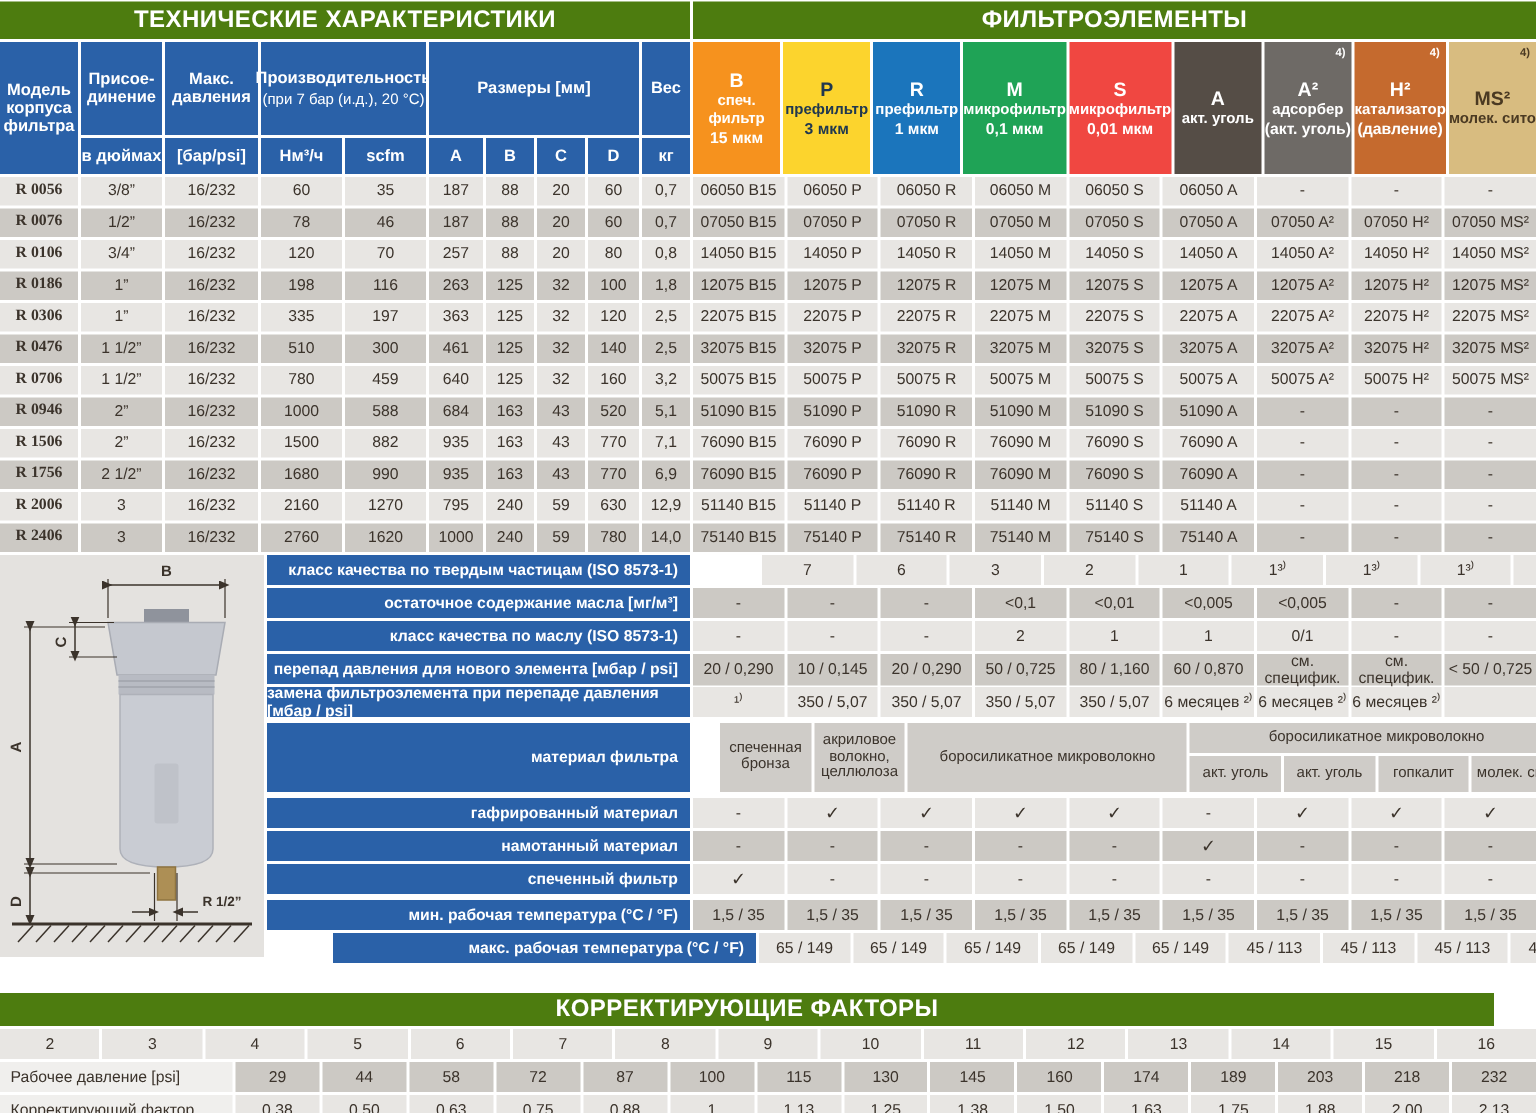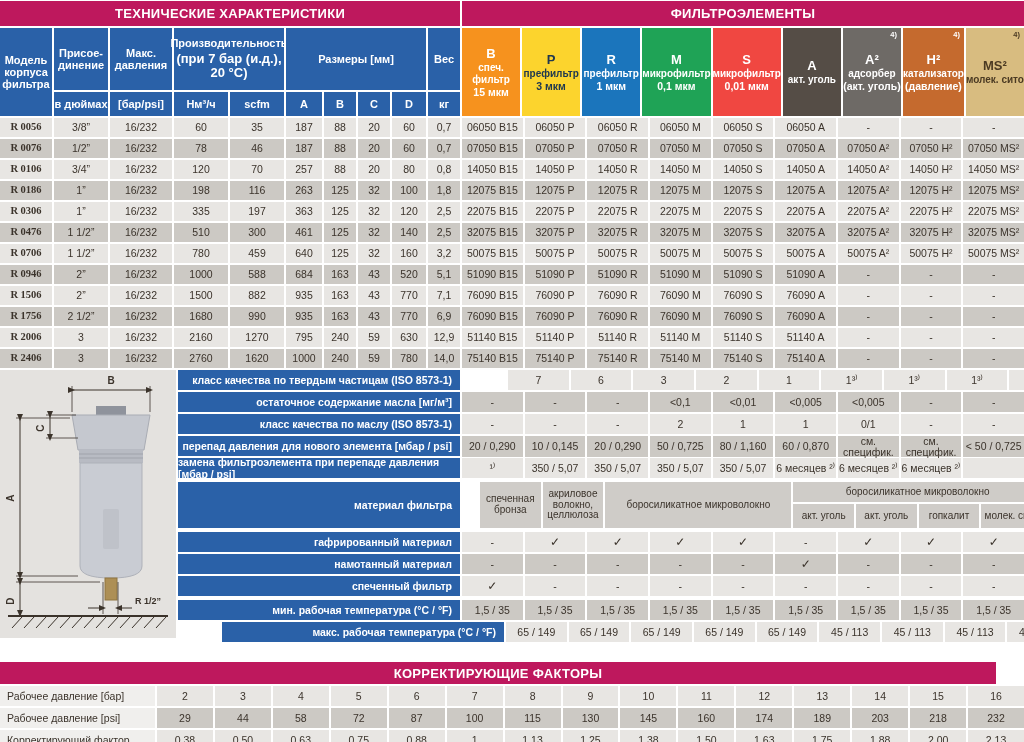--- a/index.html
+++ b/index.html
@@ -1,29 +1,29 @@
 <!DOCTYPE html>
 <html><head>
 <meta charset="utf-8">
 <style>
   html,body{margin:0;padding:0;background:#fff;}
   .page{width:1024px;height:742px;background:#fff;font-family:"Liberation Sans",sans-serif;
         color:#3B332B;position:relative;overflow:hidden;box-sizing:border-box;padding-top:1px;}
   .rowflex{display:flex;gap:2px;margin-bottom:2px;}
   
-  .tbar{background:#be185d;color:#fff;font-weight:bold;font-size:13px;height:25px;
+  .tbar{background:#4d7c0f;color:#fff;font-weight:bold;font-size:16px;height:25px;
         display:flex;align-items:center;justify-content:center;letter-spacing:.3px;}
   .tleft{width:460px;} .tright{width:562px;}
   .tbottom{width:996px;height:22px;margin-bottom:2px;}
   
   .hl{display:grid;grid-template-columns:52px 54px 62px 54px 54px 36px 32px 32px 34px 32px;
       grid-template-rows:62px 24px;gap:2px;width:460px;}
   .hcell{background:#2A61A8;color:#fff;font-weight:bold;font-size:11px;display:flex;
          flex-direction:column;align-items:center;justify-content:center;text-align:center;line-height:1.12;}
-  .hnote{font-weight:bold;font-size:13px;margin-top:2px;}
+  .hnote{font-weight:normal;font-size:10px;margin-top:2px;}
   .rgrid{display:grid;grid-template-columns:repeat(9,1fr);gap:2px;width:562px;flex:none;}
   .ebox{position:relative;display:flex;flex-direction:column;align-items:center;justify-content:center;
         text-align:center;line-height:1.2;height:88px;}
   .ecode{font-weight:bold;font-size:13px;}
   .eline{font-weight:bold;font-size:10px;}
   .eline2{font-weight:bold;font-size:10.5px;}
   .enote{position:absolute;top:2px;right:4px;font-size:7.5px;font-weight:bold;}
   
   .drow{height:19px;}
   .lgrid{display:grid;grid-template-columns:52px 54px 62px 54px 54px 36px 32px 32px 34px 32px;
@@ -667,21 +667,20 @@
               <div class="c">45 / 113</div>
             </div>
           </div>
         </div>
     </div>
   </div>
 
   <div class="tbar tbottom">КОРРЕКТИРУЮЩИЕ ФАКТОРЫ</div>
   <div id="correction-rows">
       <div class="brow light">
-        <div class="blabel">Рабочее давление [бар]</div>
         <div class="bgrid">
           <div class="c light">2</div>
           <div class="c light">3</div>
           <div class="c light">4</div>
           <div class="c light">5</div>
           <div class="c light">6</div>
           <div class="c light">7</div>
           <div class="c light">8</div>
           <div class="c light">9</div>
           <div class="c light">10</div>

